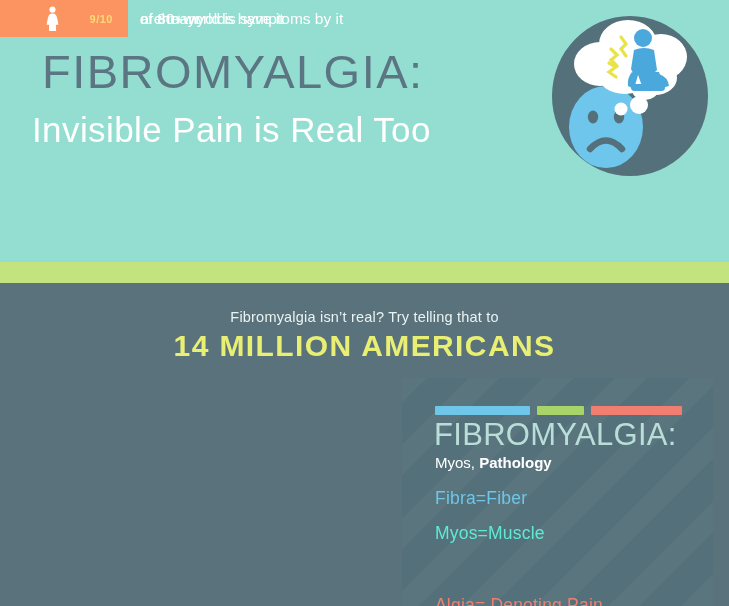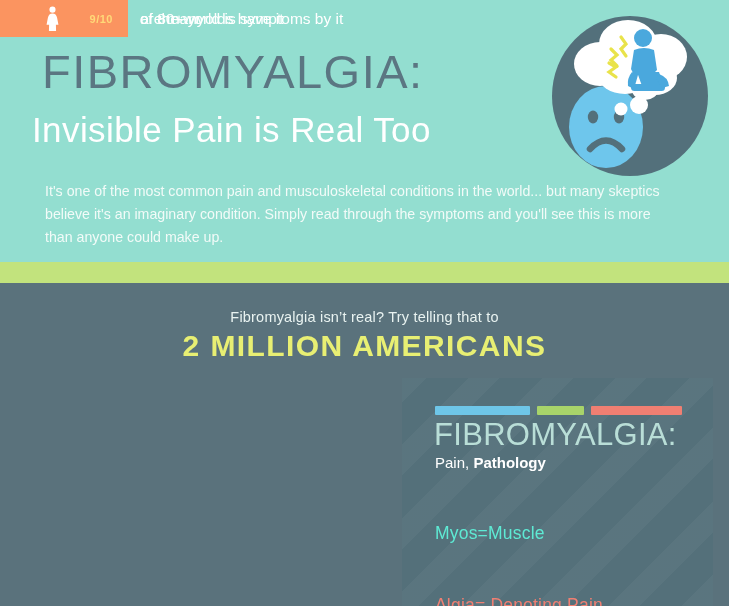--- a/index.html
+++ b/index.html
@@ -203,21 +203,20 @@
 <body>
 
 <div id="infographic">
 
   <div class="header-band">
 
     <div class="title-main">FIBROMYALGIA:</div>
 
     <div class="title-sub">Invisible Pain is Real Too</div>
 
-    <div class="intro-para">It's one of the most common pain and musculoskeletal conditions in the world... but many skeptics believe it's an imaginary condition. Simply read through the symptoms and you'll see this is more than anyone could make up.</div>
 
     <div class="illustration">
       <svg viewBox="0 0 190 168" width="190" height="168" xmlns="http://www.w3.org/2000/svg">
 
         <ellipse cx="97" cy="84" rx="78" ry="80" fill="#53707b"></ellipse>
 
         <g>
           <ellipse cx="73" cy="115" rx="37" ry="41" fill="#6ec6ec"></ellipse>
           <ellipse cx="60" cy="105" rx="5.2" ry="6.4" fill="#53707b"></ellipse>
           <ellipse cx="86" cy="105" rx="5.2" ry="6.4" fill="#53707b"></ellipse>
@@ -253,21 +252,21 @@
       </svg>
     </div>
   </div>
 
   <div class="green-band"></div>
 
   <div class="slate-band"></div>
 
   <div class="kicker">Fibromyalgia isn’t real? Try telling that to</div>
 
-  <div class="bignum">2 MILLION AMERICANS</div>
+  <div class="bignum">14 MILLION AMERICANS</div>
 
   <div class="stat-row">
     <div class="stat-pill">
       <svg class="stat-icon" viewBox="0 0 26 26">
         <circle cx="13" cy="13" r="11.5" fill="none" stroke="#ffffff" stroke-width="2"></circle>
         <circle cx="13" cy="13" r="8.6" fill="#ffffff"></circle>
         <path d="M6.5 10 q3 -1.5 5 0.6 q1 2.2 -1 3 q-2.4 0.8 -1.4 3 q0.7 1.6 -0.6 2.6 q-2.6 -2 -2.6 -5.2 q0 -2.1 0.6 -4z" fill="#fb9460"></path>
         <path d="M14.6 6.2 q3 0.8 4.6 3.2 q-1.2 1.8 -3 1.4 q-1.1 -0.2 -1.4 1 q-0.3 1.5 1.2 2 q2 0.7 1 2.6 q-1 1.8 -2.8 1.2 q-1.6 -0.6 -1.2 -2.4 q0.3 -1.5 -1 -2 q-1.6 -0.7 -0.6 -2.3 q1.1 -1.8 3.2 -1.6 q1 -2 0 -3.1z" fill="#fb9460"></path>
       </svg>
       <span class="stat-value">3-6%</span>
@@ -303,21 +302,22 @@
 
     <div class="swatch-row">
       <div class="swatch blue" style="background:#6ec6e8"></div>
       <div class="swatch green" style="background:#a8d46a"></div>
       <div class="swatch red" style="background:#f07f72"></div>
     </div>
 
     <div class="def-word">FIBROMYALGIA:</div>
 
     <div class="def-pos">
-      <span>Pain,</span>
+      <span>Myos,</span>
       <b>Pathology</b>
     </div>
 
+    <div class="def-line l1">Fibra=Fiber</div>
     <div class="def-line l2">Myos=Muscle</div>
     <div class="def-line l3">Algia= Denoting Pain</div>
   </div>
 
 </div>
 
 </body></html>

